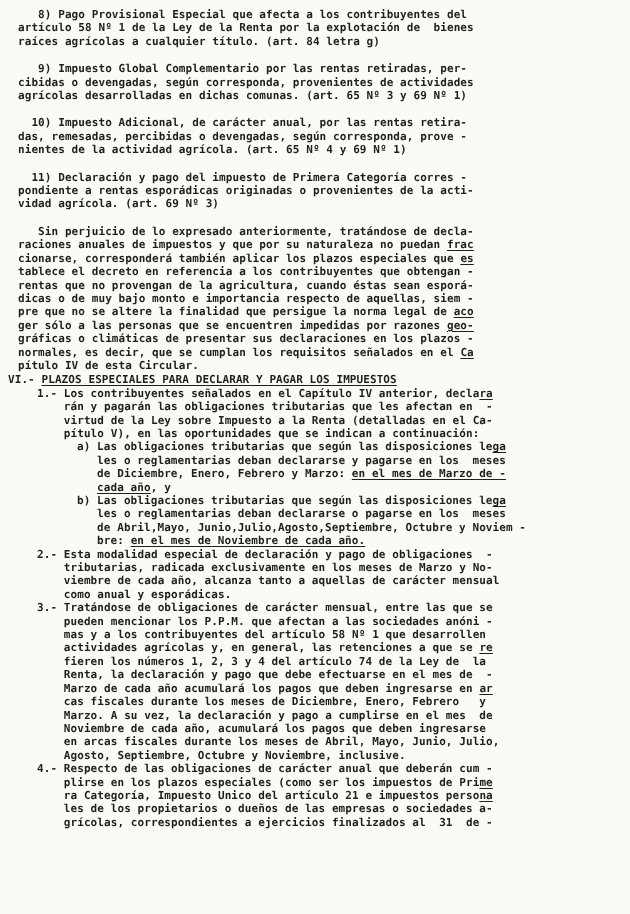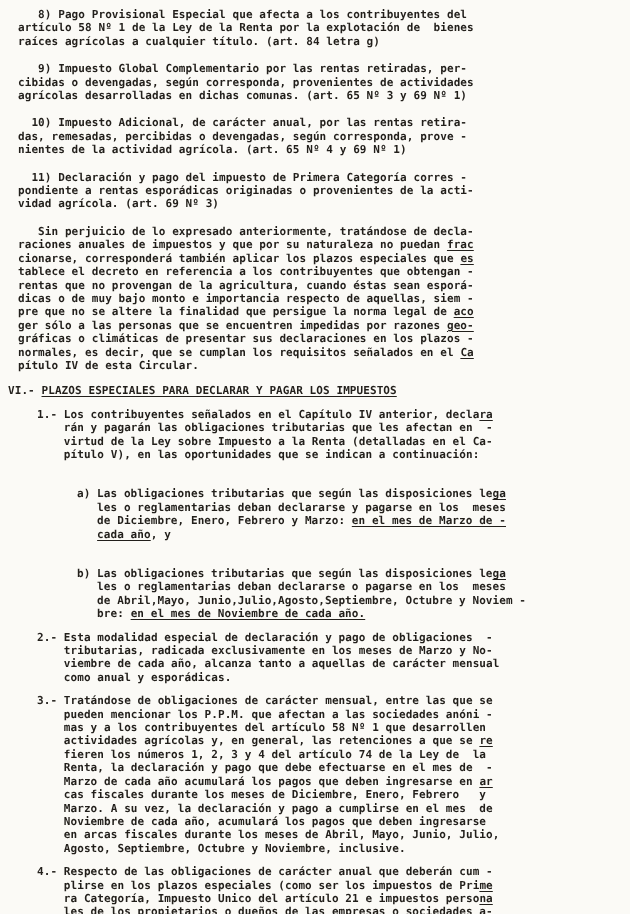--- a/index.html
+++ b/index.html
@@ -18,23 +18,23 @@
     font-size: 11px;
     line-height: 13.4px;
     letter-spacing: 0.08px;
     color: #221f1b;
     white-space: pre;
     text-rendering: geometricPrecision;
     border-radius: 10px;
   }
   .block { margin: 0; }
   .body    { margin-left: 18px;  margin-top: 14px; }
-  .heading { margin-left: 8px;   margin-top: 12px; }
-  .num     { margin-left: 37px;  margin-top: 10px; }
-  .let     { margin-left: 77px;  margin-top: 26px; }
+  .heading { margin-left: 8px;   margin-top: 1px; }
+  .num     { margin-left: 37px;  }
+  .let     { margin-left: 77px;  margin-top: 0; }
   .block:first-child { margin-top: 0; }
   .line { white-space: pre; }
   .u {
     text-decoration: underline;
     text-decoration-thickness: 1.4px;
     text-underline-offset: 2px;
   }
 </style>
 </head>
 <body>

